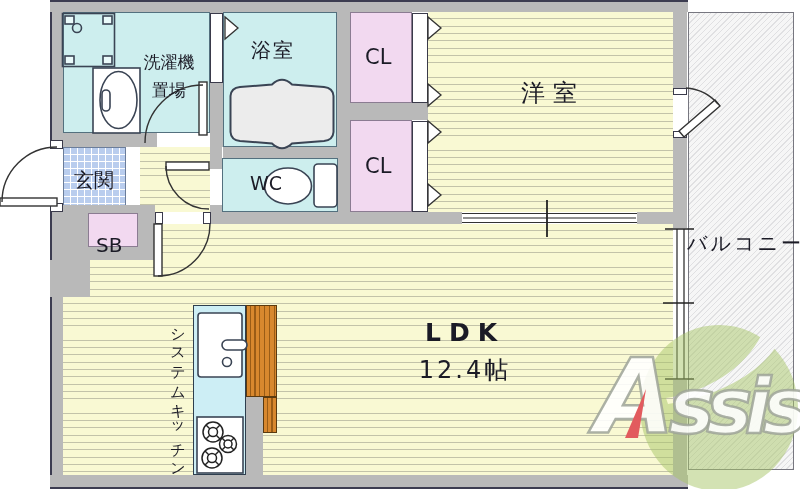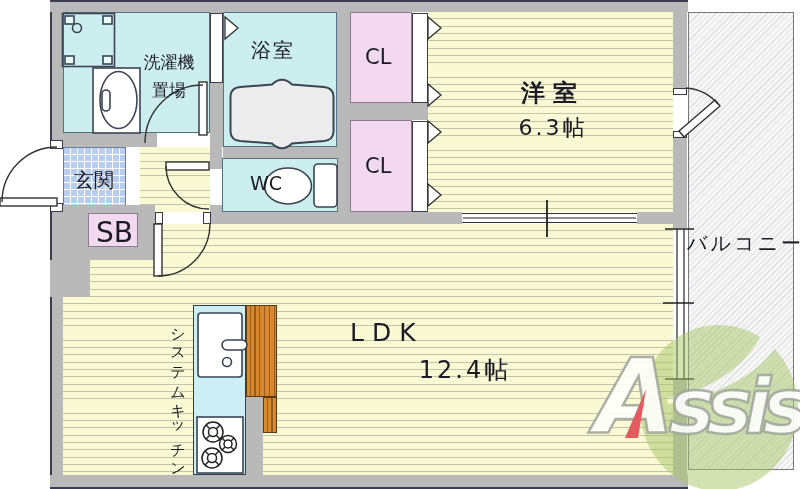--- a/index.html
+++ b/index.html
@@ -176,24 +176,23 @@
     <ellipse cx="719" cy="408" rx="79" ry="83" fill="rgba(167,198,104,0.5)" mask="url(#leafmask)"></ellipse>
   </svg>
 
   <div class="lbl" style="left:134px;top:79px;width:70px;font-size:17px;text-align:center;">置場</div>
   <div class="lbl" style="left:134px;top:51px;width:70px;font-size:17px;text-align:center;">洗濯機</div>
   <div class="lbl" style="left:251px;top:37px;font-size:20px;letter-spacing:2px;">浴室</div>
   <div class="lbl" style="left:226px;top:172px;font-size:19px;margin-left:24px;">WC</div>
   <div class="lbl" style="left:365px;top:45px;font-size:21px;">CL</div>
   <div class="lbl" style="left:365px;top:154px;font-size:21px;">CL</div>
   <div class="lbl" style="left:74px;top:167px;font-size:20px;">玄関</div>
-  <div class="lbl" style="left:96px;top:216px;font-size:28px;z-index:41;">SB</div>
-  <div class="lbl" style="left:428px;top:77px;width:250px;font-size:24px;letter-spacing:8px;text-align:center;font-weight:bold;">洋室</div>
-  <div class="lbl" style="left:428px;top:113px;width:250px;font-size:22px;letter-spacing:3px;text-align:center;">6.3帖</div>
-  <div class="lbl" style="left:350px;top:318px;width:230px;font-size:25px;letter-spacing:8px;text-align:left;">LDK</div>
+  <div class="lbl" style="left:96px;top:233px;font-size:20px;z-index:41;">SB</div>
+  <div class="lbl" style="left:428px;top:77px;width:250px;font-size:24px;letter-spacing:8px;text-align:center;">洋室</div>
+  <div class="lbl" style="left:350px;top:318px;width:230px;font-size:25px;letter-spacing:8px;text-align:center;font-weight:bold;">LDK</div>
   <div class="lbl" style="left:350px;top:354px;width:230px;font-size:24px;letter-spacing:3px;text-align:center;">12.4帖</div>
   <div class="lbl" style="left:687px;top:230px;font-size:20px;letter-spacing:3px;">バルコニー</div>
   <div class="lbl vtext" style="left:168px;top:318px;height:156px;font-size:15px;letter-spacing:2px;">システムキッチン</div>
 
   <div class="logo-text"><span class="logoA">A</span><span class="logoRest">ssist</span></div>
   <div class="redwedge"></div>
 
 </div>
 
 </body></html>

